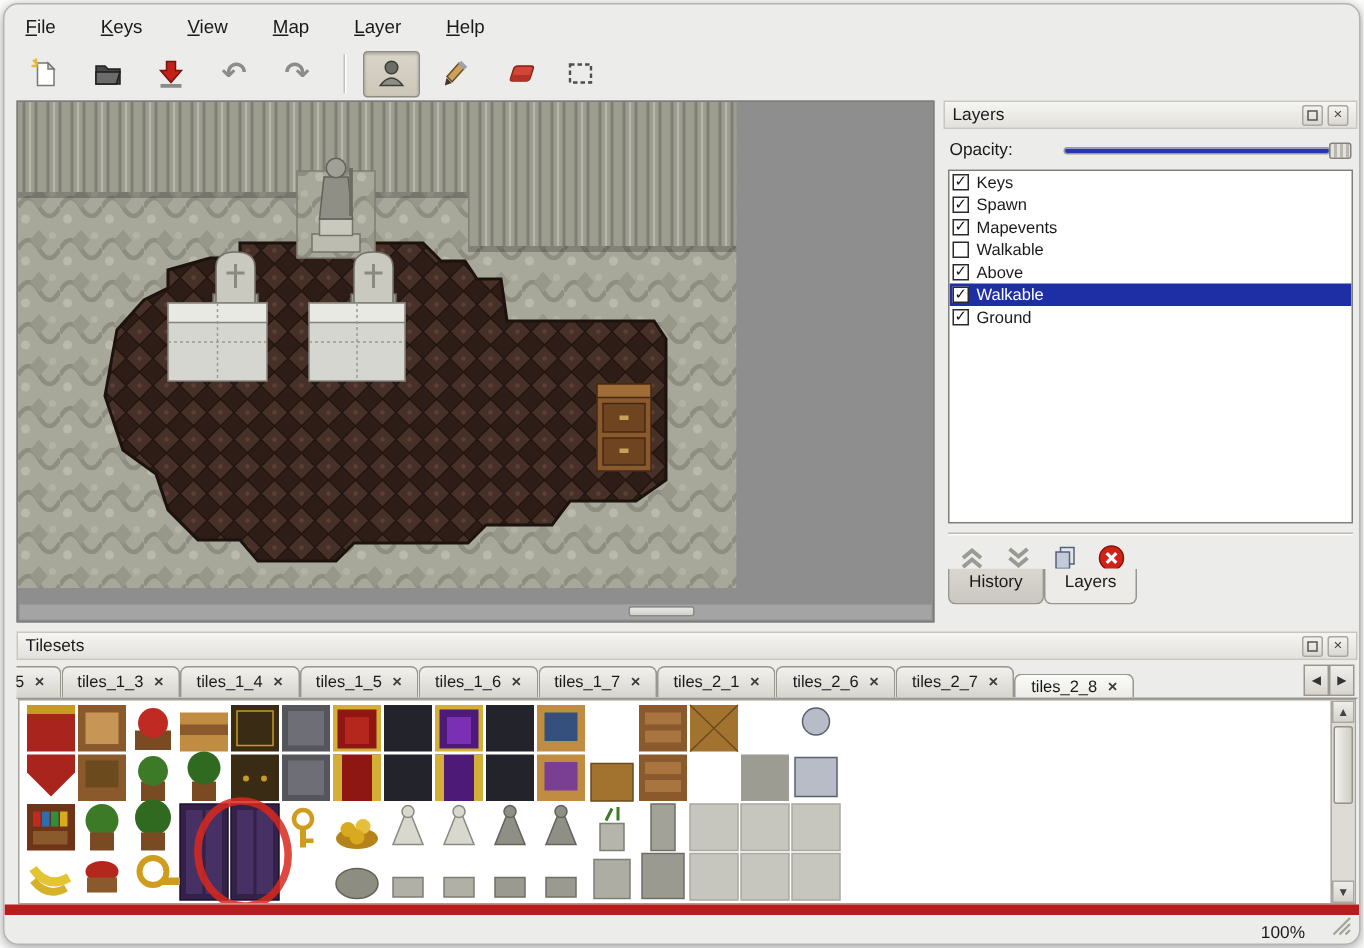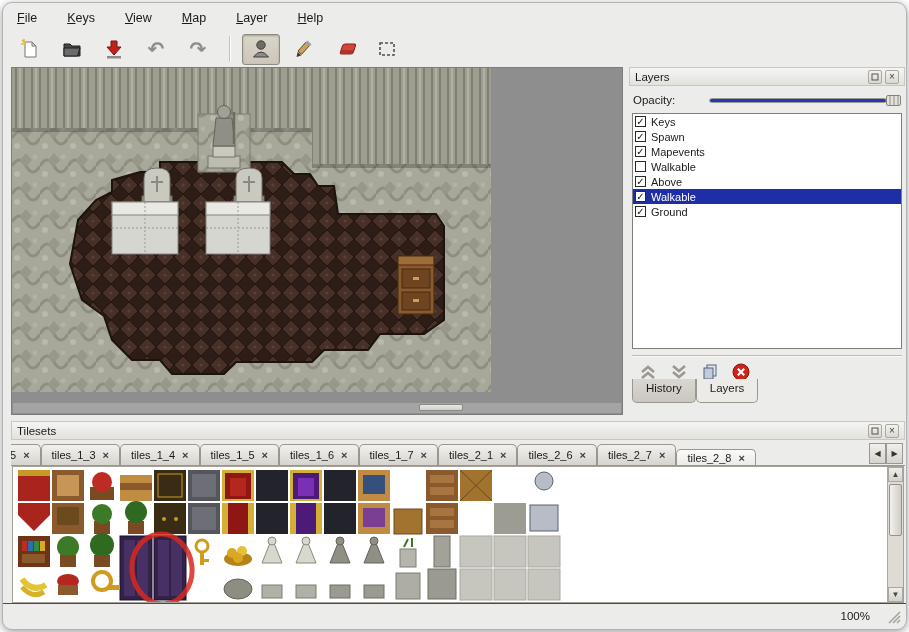--- a/index.html
+++ b/index.html
@@ -91,21 +91,21 @@
   .vscroll { position:absolute; right:0; top:0; bottom:0; width:16px; background:#dddbd4;
              border-left:1px solid #aaa8a1; }
   .vs-btn { position:absolute; left:0; right:0; height:15px; display:flex; align-items:center;
             justify-content:center; font-size:8px; color:#444;
             background:linear-gradient(#efeeea,#d4d2cb); border:1px solid #a9a79f; }
   .vs-up { top:0; } .vs-down { bottom:0; }
   .vs-thumb { position:absolute; left:1px; right:1px; top:17px; height:52px; border:1px solid #94928a;
               border-radius:2px; background:linear-gradient(90deg,#f2f1ee,#cfcdc6); }
 
   
-  .status-bar { position:absolute; left:0; right:0; bottom:0; height:26px; border-top:1px solid #b91c1c; }
+  .status-bar { position:absolute; left:0; right:0; bottom:0; height:26px; border-top:7px solid #b91c1c; }
   .zoom-label { position:absolute; right:36px; top:6px; font-size:11.5px; }
   .grip { position:absolute; right:5px; bottom:5px; }
 </style>
 </head>
 <body>
 
 <div class="stage">
 <div class="window">
 
   <div class="menubar">

